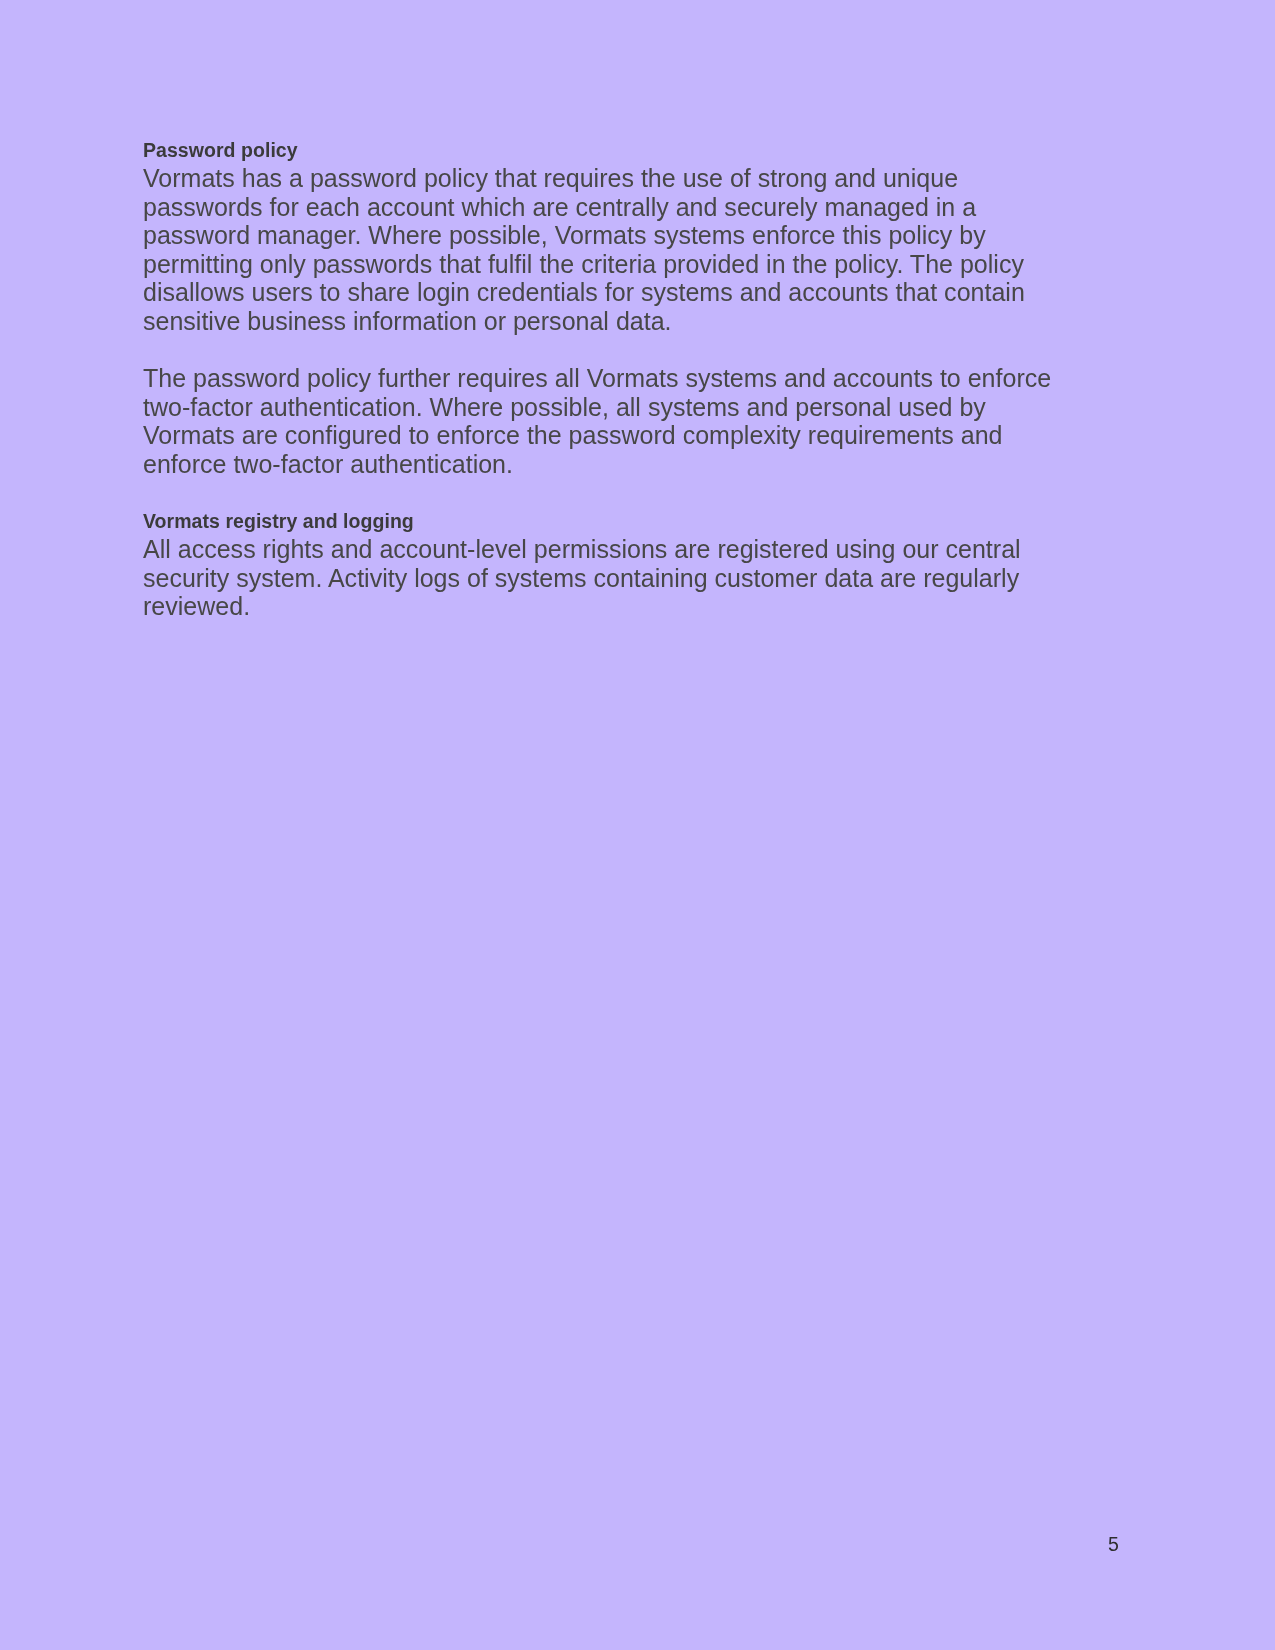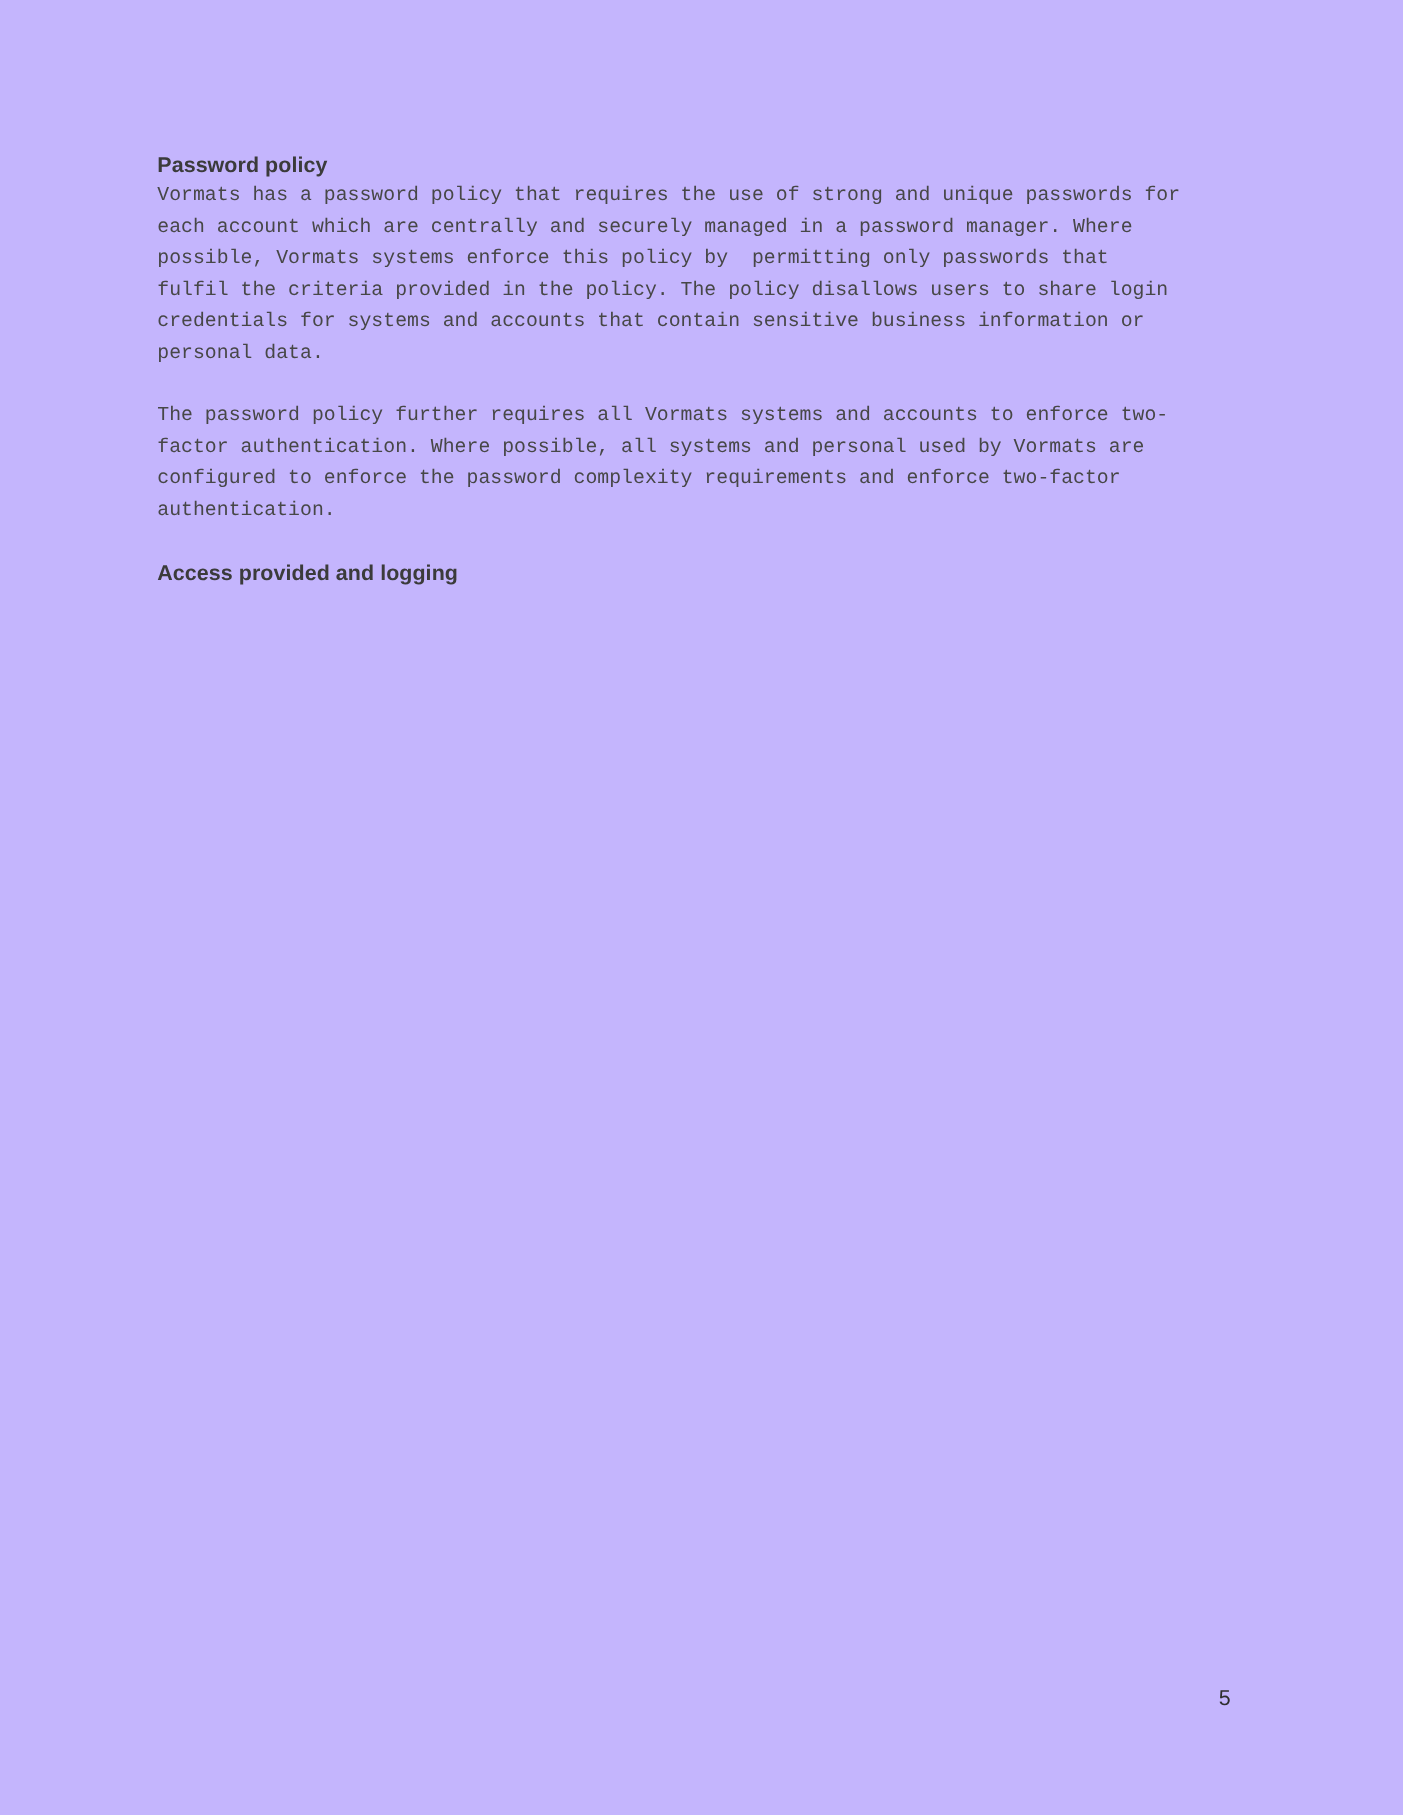--- a/index.html
+++ b/index.html
@@ -35,22 +35,22 @@
     font-family: "Liberation Sans", sans-serif;
     font-size: 19.5px;
     font-weight: bold;
     color: #3b3b3b;
     line-height: 28px;
     margin: 0 0 0 0;
     letter-spacing: 0.05px;
   }
 
   .body-text {
-    font-family: Liberation Mono, monospace;
-    font-size: 18px;
+    font-family: Liberation Sans, sans-serif;
+    font-size: 25px;
     font-weight: normal;
     color: #474747;
     line-height: 28.6px;
     margin: 0;
     white-space: pre-wrap;
     letter-spacing: 0.01px;
   }
 
   .para-gap {
     height: 28.6px;
@@ -80,20 +80,21 @@
     <h2 class="section-heading">Password policy</h2>
 
     <p class="body-text">Vormats has a password policy that requires the use of strong and unique passwords for each account which are centrally and securely managed in a password manager. Where possible, Vormats systems enforce this policy by  permitting only passwords that fulfil the criteria provided in the policy. The policy disallows users to share login credentials for systems and accounts that contain sensitive business information or personal data.</p>
 
     <div class="para-gap"></div>
 
     <p class="body-text">The password policy further requires all Vormats systems and accounts to enforce two-factor authentication. Where possible, all systems and personal used by Vormats are configured to enforce the password complexity requirements and enforce two-factor authentication.</p>
 
     <div class="block-gap"></div>
 
-    <h2 class="section-heading">Access provided and logging</h2>
+    <h2 class="section-heading">Vormats registry and logging</h2>
 
+    <p class="body-text">All access rights and account-level permissions are registered using our central security system. Activity logs of systems containing customer data are regularly reviewed.</p>
 
   </div>
 
   <div class="page-number">5</div>
 
 </div>
 
 </body></html>

